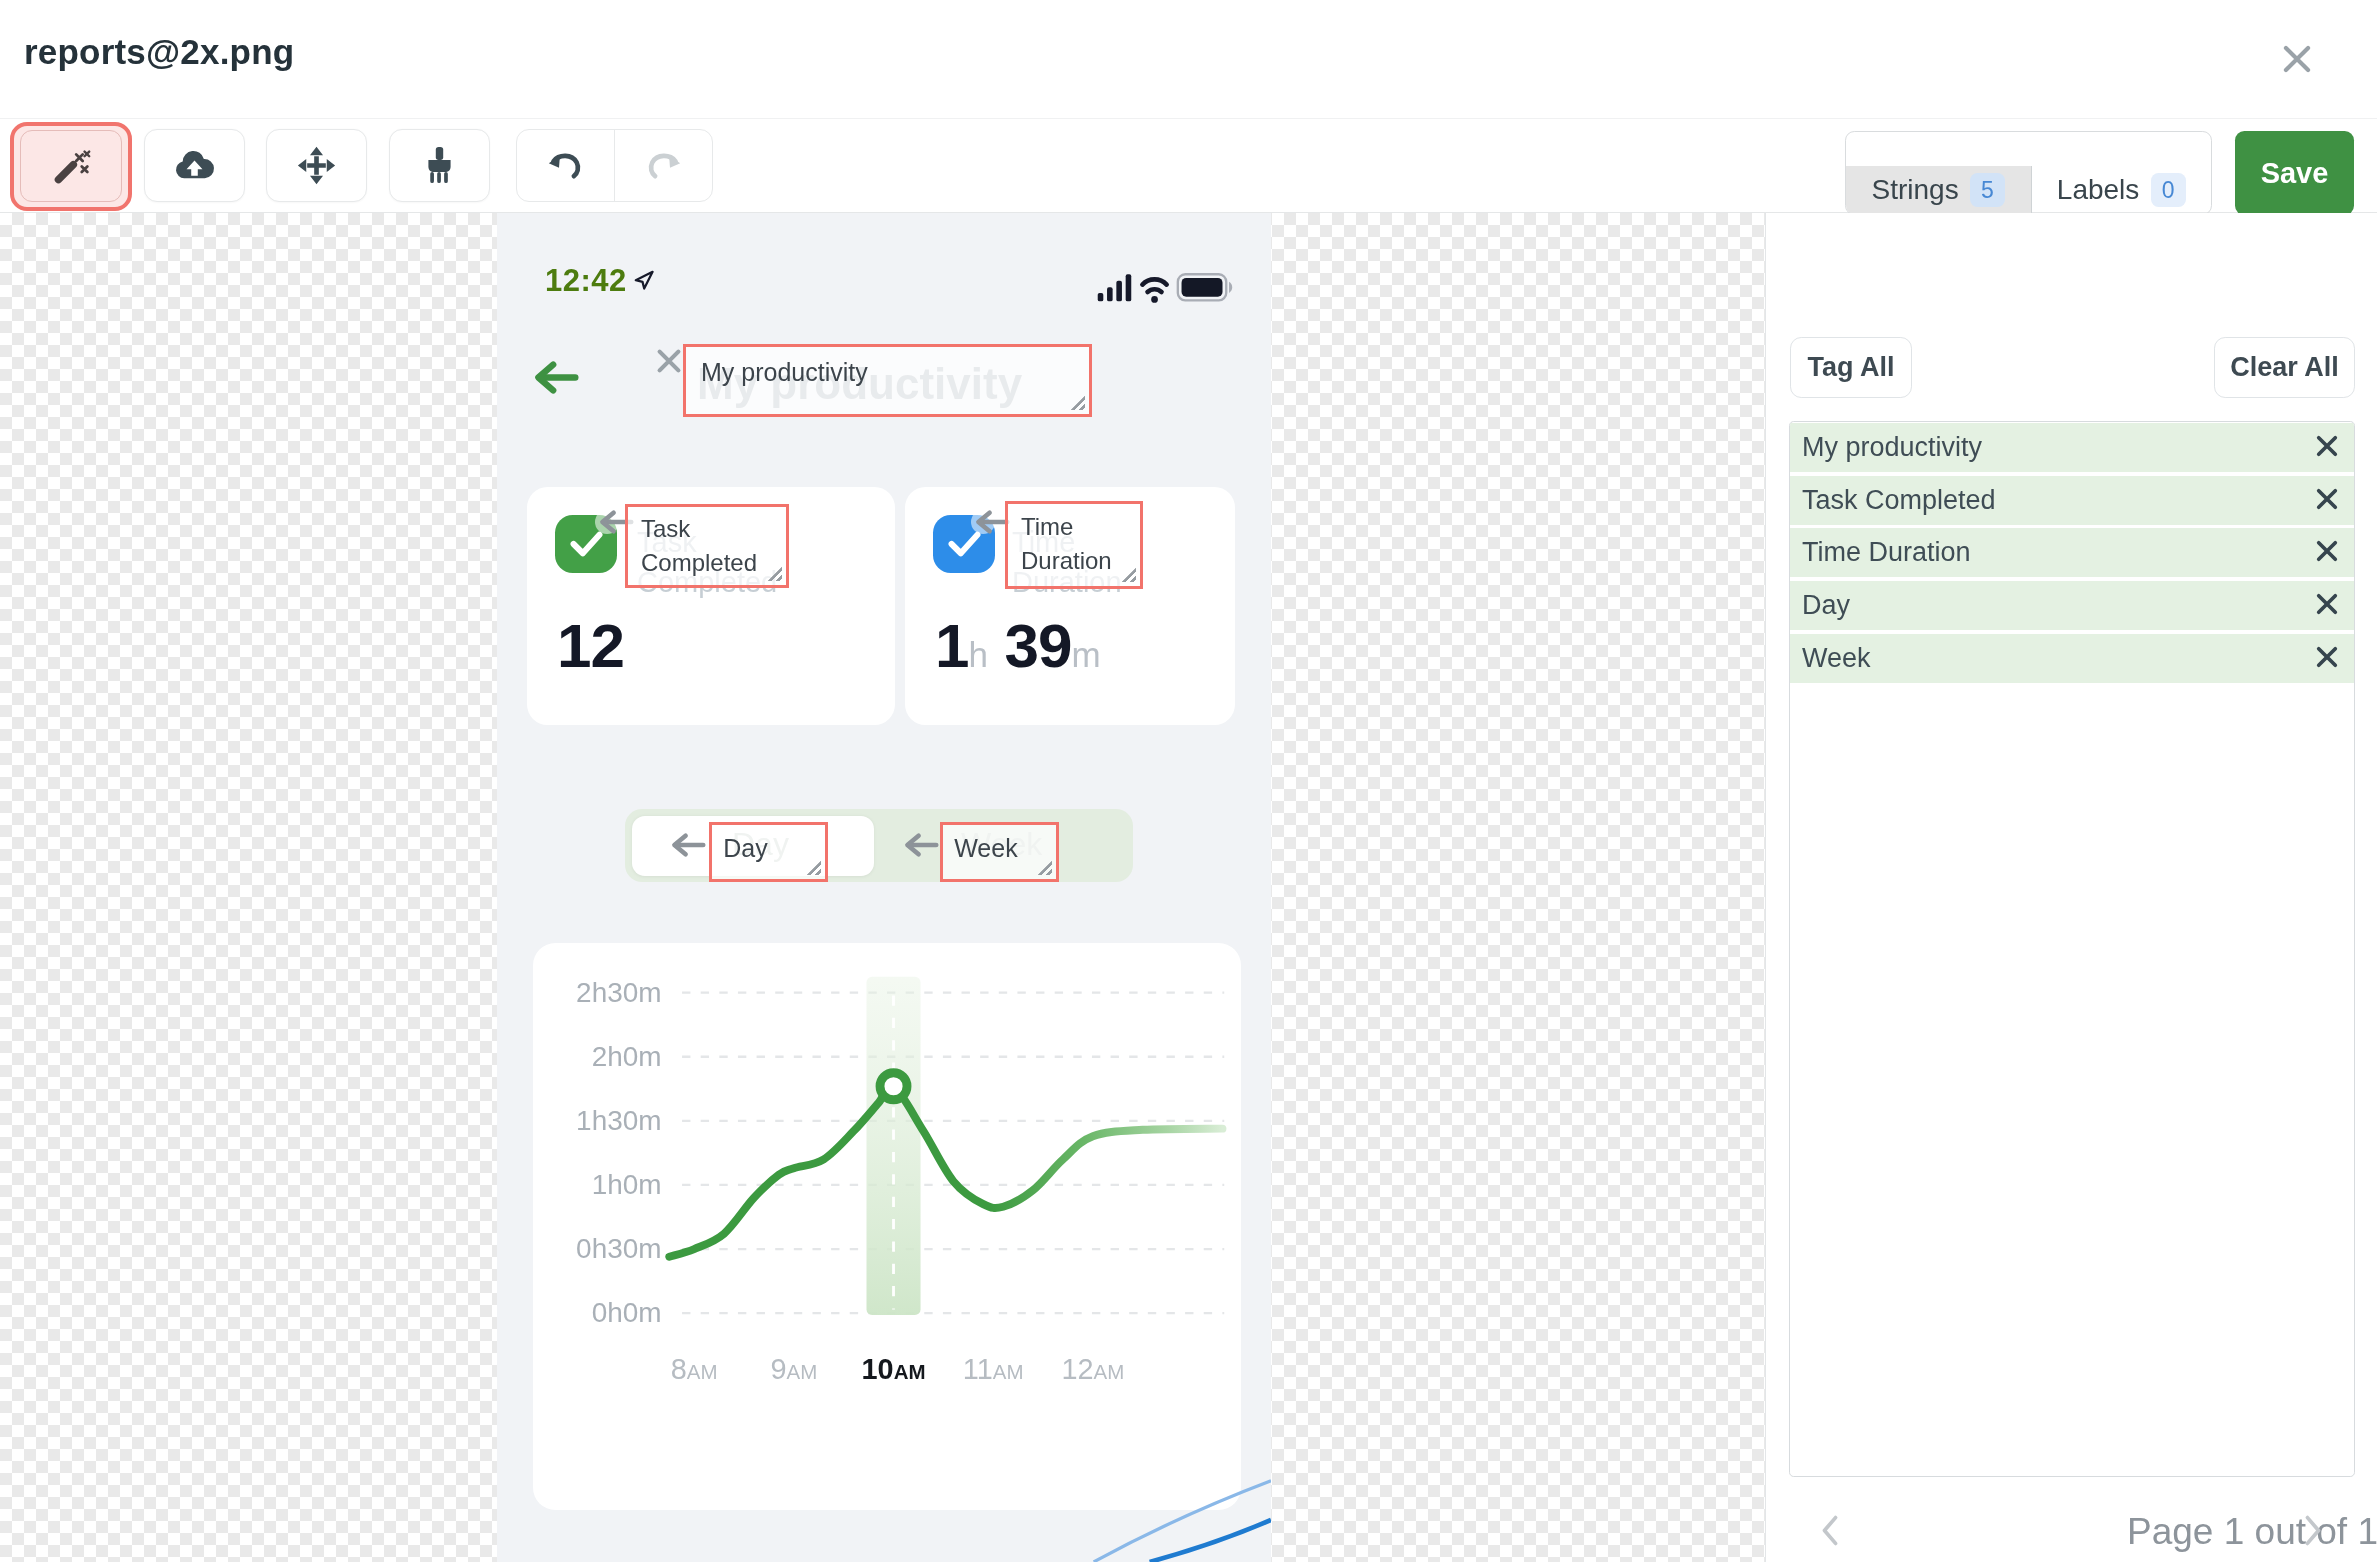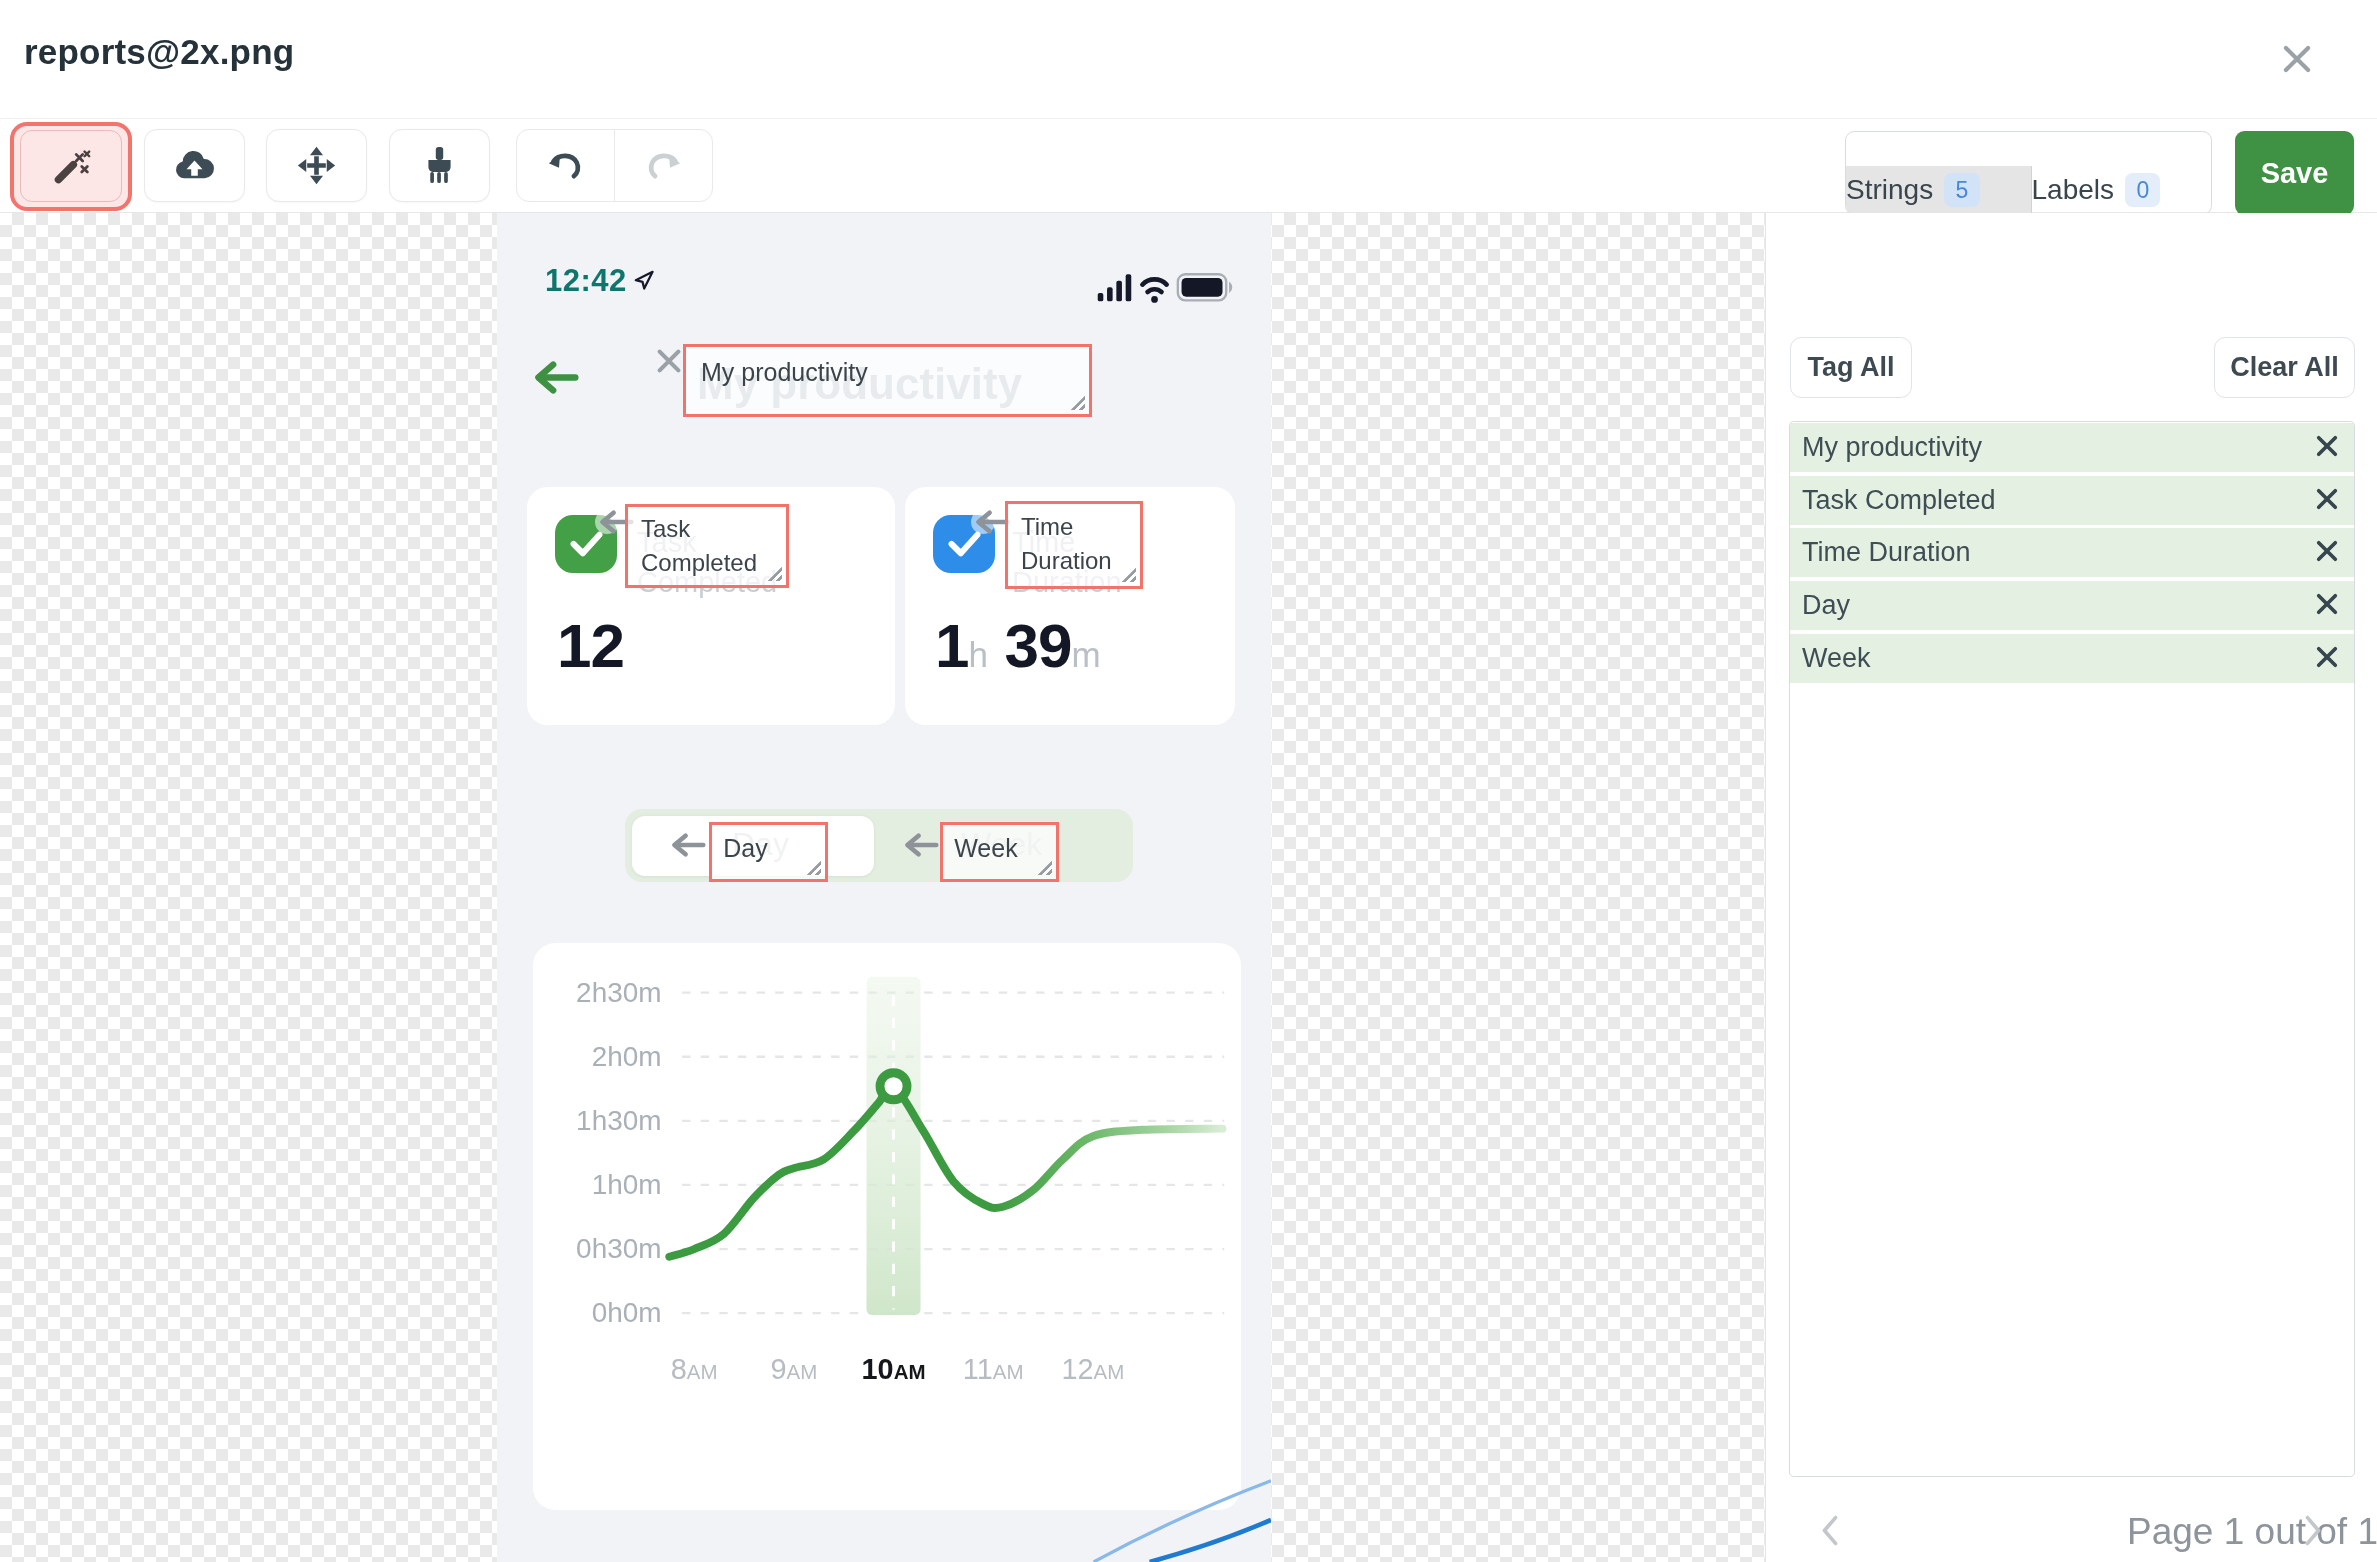--- a/index.html
+++ b/index.html
@@ -16,37 +16,37 @@
   .tool-btn { position:absolute; top:10.3px; width:101px; height:73px; background:#fff; border:1.4px solid #e7e9ea; border-radius:13px; display:flex; align-items:center; justify-content:center; box-shadow:0 0.9px 1.9px rgba(0,0,0,.03); }
   .tool-ring { position:absolute; left:10.3px; top:2.8px; width:122px; height:89px; border:4.7px solid #f1746d; border-radius:17px; background:#fce7e6; display:flex; align-items:center; justify-content:center; }
   .tool-ring .inner { width:102px; height:72px; border:1.4px solid #e5bcb9; border-radius:12px; display:flex; align-items:center; justify-content:center; }
   .split { position:absolute; left:516px; top:10.3px; width:197px; height:73px; border:1.4px solid #e7e9ea; border-radius:13px; background:#fff; display:flex; }
   .split > div { width:50%; display:flex; align-items:center; justify-content:center; }
   .split > div:first-child { border-right:1.4px solid #e7e9ea; }
   .filter-lbl { position:absolute; left:1037px; top:154px; font-size:28px; color:#47545b; }
   .filter-val { position:absolute; left:1244px; top:153px; font-size:28px; font-weight:700; color:#2d383f; cursor:pointer; }
   .filter-caret { position:absolute; left:1479px; top:168px; width:0; height:0; border-left:10.3px solid transparent; border-right:10.3px solid transparent; border-top:12px solid #5a666d; cursor:pointer; }
   .seg { position:absolute; left:1845px; top:12px; width:367px; height:84px; border:1.4px solid #d9dcde; border-radius:9.3px; overflow:hidden; display:flex; }
-  .seg-item { display:flex; align-items:center; gap:11.2px; font-size:28px; color:#39454c; cursor:pointer;margin-top:34px; }
+  .seg-item { display:flex; align-items:center; justify-content:center; gap:11.2px; font-size:28px; color:#39454c; cursor:pointer;margin-top:34px; }
   .seg-item.active { background:#e5e5e5; border-right:1.4px solid #cfd3d5; }
   .seg-item .badge { font-size:23px; color:#4788d4; padding:3.7px 11.2px; border-radius:7.5px; }
   .badge-strings { background:#d2e3f7; }
   .badge-labels { background:#e4eefb; }
   .save-btn { position:absolute; left:2235px; top:12px; width:119px; height:84px; background:#3f9143; color:#fff; font-size:29px; font-weight:600; border:none; border-radius:9.3px; display:flex; align-items:center; justify-content:center; cursor:pointer;text-align:center; }
 
   
   .canvas { position:absolute; left:0; top:213px; width:1765px; height:1349px; background:#fff;
     background-image:
       linear-gradient(45deg,#e9e9e9 25%,transparent 25%,transparent 75%,#e9e9e9 75%),
       linear-gradient(45deg,#e9e9e9 25%,transparent 25%,transparent 75%,#e9e9e9 75%);
     background-size:24px 24px; background-position:0 0,12px 12px; overflow:hidden; }
 
   
   .phone { position:absolute; left:497px; top:0; width:774px; height:1349px; background:#f1f3f6; overflow:hidden; }
-  .ph-time { position:absolute; left:48px; top:50px; font-size:31px; font-weight:700; color:#0f766e; letter-spacing:0.5px; }
+  .ph-time { position:absolute; left:48px; top:50px; font-size:31px; font-weight:700; color:#4d7c0f; letter-spacing:0.5px; }
   .ph-loc { position:absolute; left:136px; top:56px; }
   .ph-status-right { position:absolute; left:597px; top:37px; width:149px; height:56px; }
 
   .ghost { color:#bcc4cb; position:absolute; white-space:nowrap; }
   .tag-box { position:absolute; background:rgba(255,255,255,.72); border:3.3px solid #f2736b; color:#3c444b; }
   .tag-box .grip { position:absolute; right:3.7px; bottom:3.7px; width:15px; height:15px;
       background:repeating-linear-gradient(135deg,#969ca1 0 2.3px,transparent 2.3px 5.6px);
       clip-path:polygon(100% 0,100% 100%,0 100%); }
   .tag-arrow { position:absolute; }
   .tag-x { position:absolute; }

